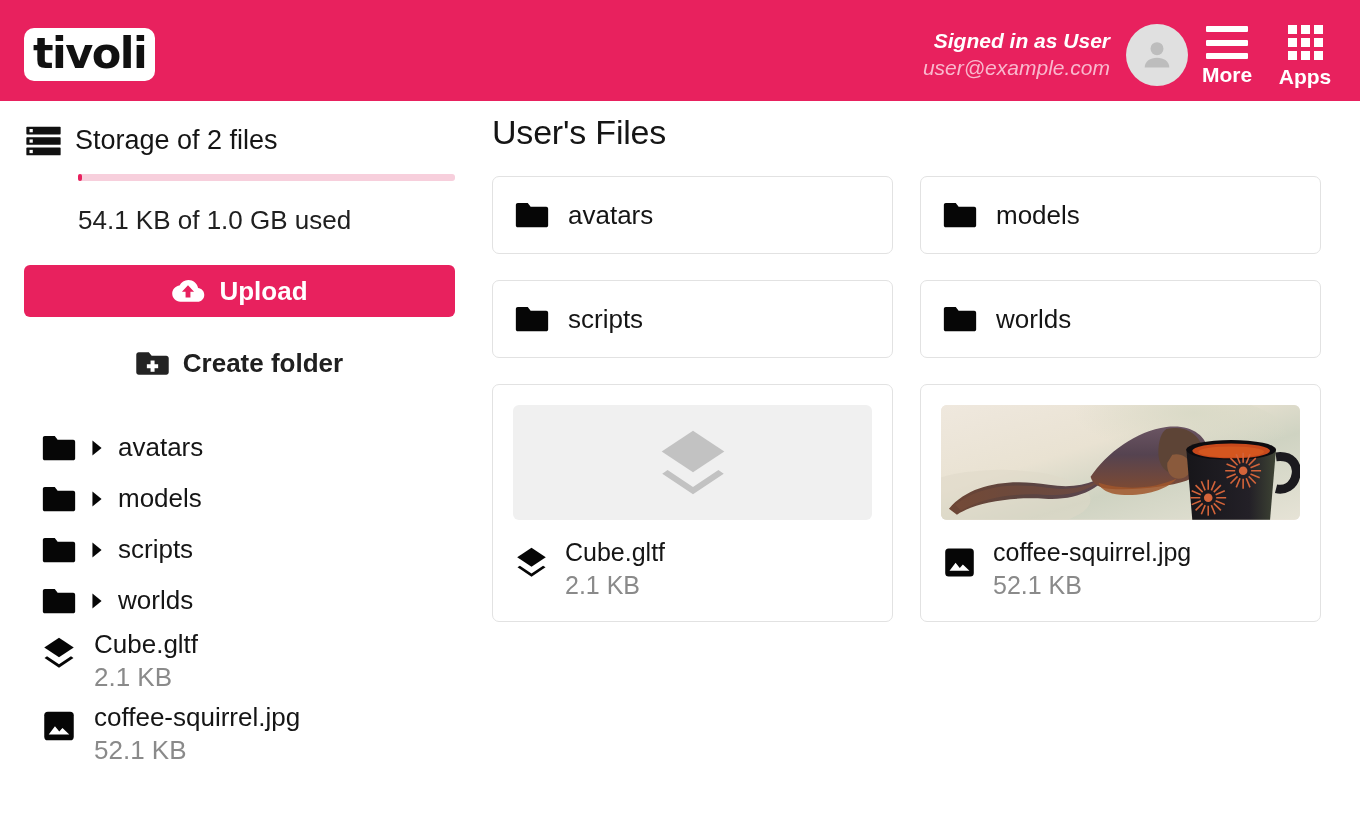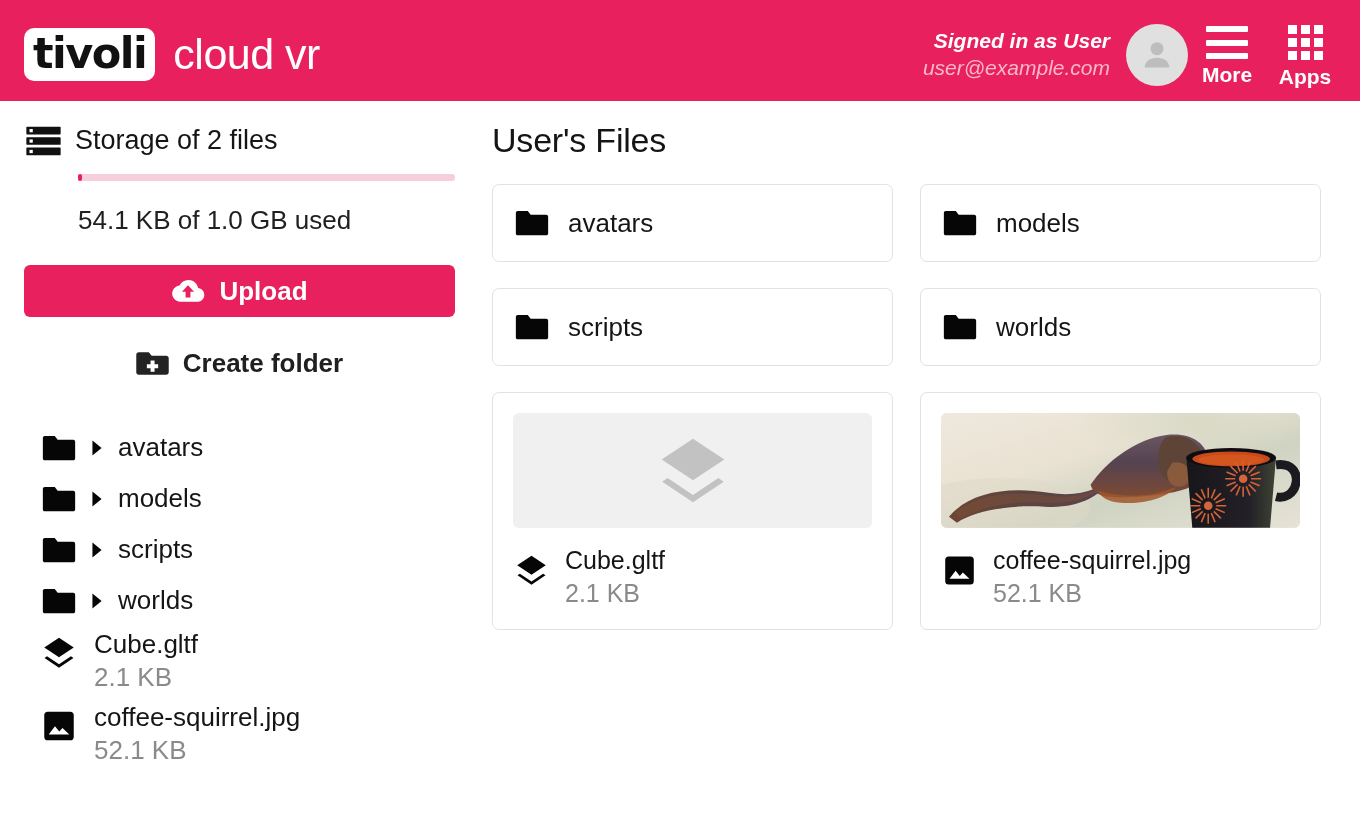--- a/index.html
+++ b/index.html
@@ -181,21 +181,21 @@
     padding-left: 24px;
     height: 73px;
     cursor: pointer;
   }
   .tree-file .fi { margin-top: 11px; flex: 0 0 auto; }
   .tree-file-texts { display: flex; flex-direction: column; line-height: 1.28; padding-top: 2px; }
   .tree-file-name { font-size: 26px; color: #151515; }
   .tree-file-size { font-size: 26px; color: #8a8a8a; }
 
   
-  .main { flex: 1 1 auto; padding: 20px 40px 0 12px; }
+  .main { flex: 1 1 auto; padding: 12px 40px 0 12px; }
   .main-title { font-size: 34px; color: #151515; font-weight: 400; margin-bottom: 24px; letter-spacing: -0.2px; }
 
   .card-grid {
     display: grid;
     grid-template-columns: 401px 401px;
     gap: 26px 27px;
   }
   .folder-card {
     height: 78px;
     border: 1px solid #e2e2e2;
@@ -254,21 +254,20 @@
 </style>
 </head>
 <body>
 
 <div class="header">
 
   <div class="logo-wrap">
     <div class="logo-badge">
       <span class="logo-badge-text">tivoli</span>
     </div>
-    <span class="logo-product">cloud vr</span>
   </div>
 
   <div class="header-right">
 
     <div class="signed-block">
       <span class="signed-line1">Signed in as User</span>
       <span class="signed-line2">user@example.com</span>
     </div>
 
     <div class="avatar">

